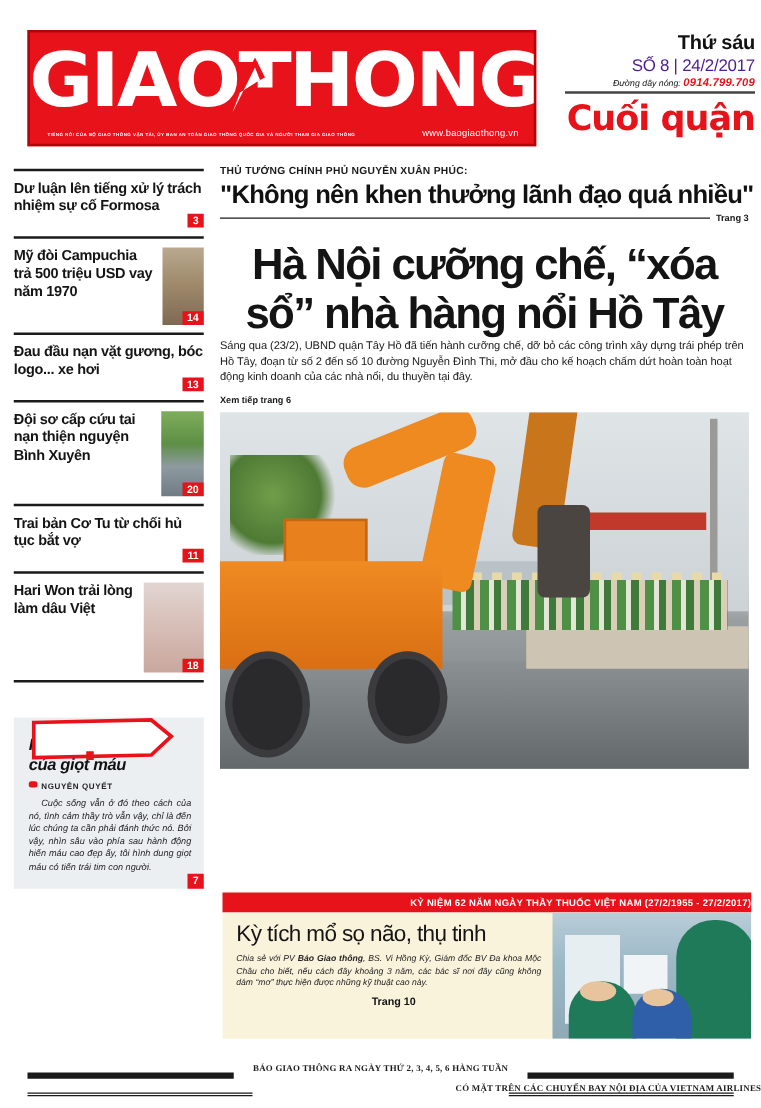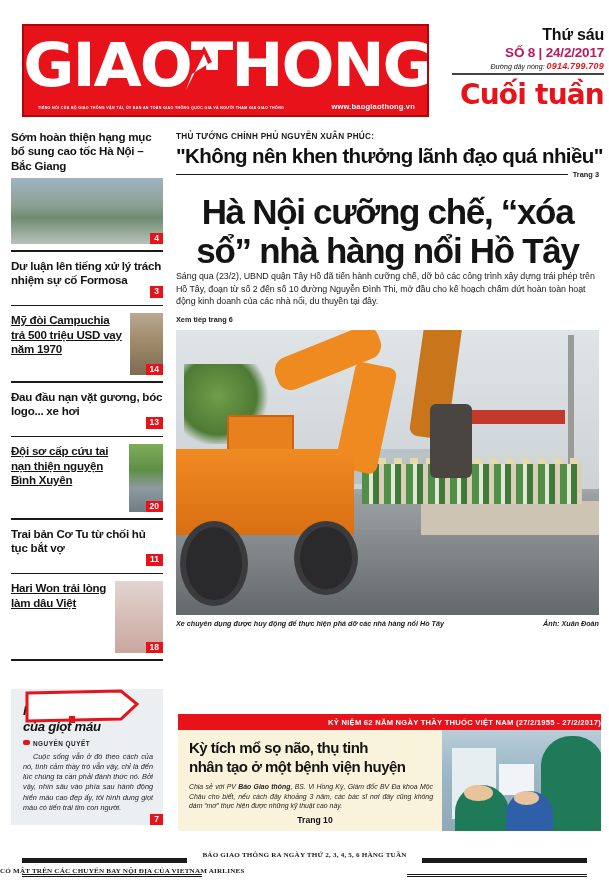--- a/index.html
+++ b/index.html
@@ -38,26 +38,26 @@
     pointer-events: none;
   }
   .logo-tagline {
     position: absolute; left: 14px; bottom: 5px;
     font-size: 3.6px; color: #fff; letter-spacing: .35px;
     font-family: "Liberation Sans", sans-serif; font-weight: bold;
     white-space: nowrap;
   }
   .logo-url {
     position: absolute; right: 12px; bottom: 4px;
-    font-size: 7.5px; color: #fff; font-weight: bold;
+    font-size: 7.5px; color: #fff; font-weight: normal;
     font-family: "Liberation Sans", sans-serif; letter-spacing: .2px;
   }
   .masthead-right { position: absolute; left: 436px; top: 26px; width: 168px; text-align: right; }
   .mh-day { font-size: 16px; font-weight: bold; color: #111; letter-spacing: -.2px; }
-  .mh-issue { font-size: 13.5px; font-weight: bold; color: #be185d; margin-top: 1px; letter-spacing: -.2px; }
+  .mh-issue { font-size: 13.5px; font-weight: normal; color: #4c1d95; margin-top: 1px; letter-spacing: -.2px; }
   .mh-hot { margin-top: 1px; font-size: 7px; font-style: italic; color: #111; white-space: nowrap; }
   .mh-hot b { color: #e8131a; font-size: 9px; letter-spacing: .2px; font-style: italic; }
   .mh-rule { height: 1.5px; background: #444; margin: 2px 0 0 16px; }
   .mh-cuoituan {
     margin-top: 5px; font-size: 28px; font-weight: bold; color: #e8131a;
     font-family: "DejaVu Sans", sans-serif; letter-spacing: -.8px; line-height: 30px;
   }
 
   
   .left-col { position: absolute; left: 11px; top: 130px; width: 152px; }
@@ -67,21 +67,21 @@
     line-height: 14.4px; letter-spacing: -.25px;
   }
   .lc-photo { position: relative; background:#cfd6da; overflow:hidden; }
   .pagebadge {
     position: absolute; right: 0; bottom: 0;
     background: #e8131a; color: #fff; font-size: 8.5px; font-weight: bold;
     padding: 1px 4px 1.5px 4px; line-height: 9px;
   }
   .lc-sep { height: 1.6px; background: #1a1a1a; margin: 5px 0 7px 0; }
   .lc-flow { display: flex; gap: 5px; align-items: flex-start; }
-  .lc-flow .lc-title { flex: 1 1 auto; text-decoration: underline; }
+  .lc-flow .lc-title { flex: 1 1 auto; }
 
   
   .ph1 { height: 66px; background: linear-gradient(#9fb4c4 0%, #8aa092 42%, #6f8b72 60%, #b9c2bb 100%); }
   .ph2 { height: 62px; width: 78px; background: linear-gradient(#b8a98f 0%,#a08b6c 45%,#7d6a52 100%); }
   .ph3 { height: 68px; width: 78px; background: linear-gradient(#7fae5a 0%,#5d8f45 38%,#8d9aa0 65%,#6f7c84 100%); }
   .ph4 { height: 72px; width: 80px; background: linear-gradient(#e2d6d2 0%,#d9c2bb 40%,#c9a79e 100%); }
 
   
   .blog-wrap { position: relative; margin-top: 8px; }
   .blog-sign { position: absolute; left: 14px; top: 0; width: 120px; height: 34px; z-index: 3; }
@@ -158,21 +158,21 @@
   
   .feature { position: absolute; left: 178px; top: 714px; width: 423px; }
   .feature-bar {
     background: #e8131a; color: #fff; text-align: right;
     font-size: 7.6px; font-weight: bold; letter-spacing: .25px;
     padding: 3.5px 0 3.5px 0;
   }
   .feature-body { position: relative; background: #faf3dc; height: 101px; overflow: hidden; }
   .feature-inner { padding: 8px 10px 0 11px; width: 265px; }
   .feature-title {
-    font-size: 15px; font-weight: bold; color: #141414; line-height: 19px; letter-spacing: -.5px;
+    font-size: 18px; font-weight: normal; color: #141414; line-height: 19px; letter-spacing: -.5px;
   }
   .feature-text {
     margin-top: 6px; font-size: 6.9px; font-style: italic; color: #222; line-height: 9.6px; text-align: justify;
   }
   .feature-text b { font-style: italic; font-weight: bold; }
   .feature-trang { margin-top: 4px; text-align: center; width: 252px; font-size: 8.6px; font-weight: bold; color: #111; }
   .feature-photo {
     position: absolute; right: 0; top: 0; width: 159px; height: 101px;
     background: linear-gradient(#b9cdd8 0%, #9cb9c7 40%, #8fa9b6 100%);
     overflow: hidden;
@@ -193,21 +193,21 @@
   .f-bar-r { position: absolute; right: 22px; top: 7px; width: 165px; height: 5px; background: #1a1a1a; }
   .f-txt1 {
     position: absolute; left: 0; top: 0; width: 609px; text-align: center;
     font-family: "Liberation Serif", serif; font-size: 7.1px; font-weight: bold;
     color: #1a1a1a; letter-spacing: .2px;
   }
   .f-row2 { position: relative; height: 16px; margin-top: 2px; }
   .f-line-l { position: absolute; left: 22px; top: 7px; width: 180px; height: 1px; background: #1a1a1a; box-shadow: 0 2px 0 #1a1a1a; }
   .f-line-r { position: absolute; right: 22px; top: 7px; width: 180px; height: 1px; background: #1a1a1a; box-shadow: 0 2px 0 #1a1a1a; }
   .f-txt2 {
-    position: absolute; left: 0; top: 0; width: 609px; text-align: left;
+    position: absolute; left: 0; top: 0; width: 609px; text-align: right;
     font-family: "Liberation Serif", serif; font-size: 7.1px; font-weight: bold;
     color: #1a1a1a; letter-spacing: .2px;
   }
 </style>
 </head>
 <body>
 
 <div class="page">
 
   <div class="masthead">
@@ -223,32 +223,26 @@
     </div>
 
     <div class="masthead-right">
       <div class="mh-day">Thứ sáu</div>
       <div class="mh-issue">SỐ 8 | 24/2/2017</div>
       <div class="mh-hot">
         <span>Đường dây nóng:</span>
         <b>0914.799.709</b>
       </div>
       <div class="mh-rule"></div>
-      <div class="mh-cuoituan">Cuối tuần</div>
+      <div class="mh-cuoituan">Cuối quận</div>
     </div>
   </div>
 
   <div class="left-col">
 
-    <div class="lc-item">
-      <div class="lc-title">Sớm hoàn thiện hạng mục bổ sung cao tốc Hà Nội – Bắc Giang</div>
-      <div class="lc-photo ph1" style="margin-top:5px;">
-        <div class="pagebadge">4</div>
-      </div>
-    </div>
     <div class="lc-sep"></div>
 
     <div class="lc-item">
       <div class="lc-title">Dư luận lên tiếng xử lý trách nhiệm sự cố Formosa</div>
       <div style="position:relative;height:11px;">
         <div class="pagebadge" style="bottom:1px;">3</div>
       </div>
     </div>
     <div class="lc-sep"></div>
 
@@ -342,33 +336,28 @@
       <div class="exc-arm1"></div>
       <div class="exc-arm2"></div>
       <div class="exc-arm3"></div>
       <div class="grabber"></div>
       <div class="exc-cab"></div>
       <div class="exc-body"></div>
       <div class="wheel1"></div>
       <div class="wheel2"></div>
     </div>
 
-    <div class="caption">
-      <span class="c-left">Xe chuyên dụng được huy động để thực hiện phá dỡ các nhà hàng nổi Hồ Tây</span>
-      <span class="c-right">Ảnh: Xuân Đoàn</span>
-    </div>
   </div>
 
   <div class="feature">
     <div class="feature-bar">KỶ NIỆM 62 NĂM NGÀY THẦY THUỐC VIỆT NAM (27/2/1955 - 27/2/2017)</div>
     <div class="feature-body">
       <div class="feature-inner">
         <div class="feature-title">
           <span>Kỳ tích mổ sọ não, thụ tinh</span><br>
-          <span>nhân tạo ở một bệnh viện huyện</span>
         </div>
         <div class="feature-text"><span>Chia sẻ với PV </span><b>Báo Giao thông</b><span>, BS. Vi Hồng Kỳ, Giám đốc BV Đa khoa Mộc Châu cho biết, nếu cách đây khoảng 3 năm, các bác sĩ nơi đây cũng không dám “mơ” thực hiện được những kỹ thuật cao này.</span></div>
         <div class="feature-trang">Trang 10</div>
       </div>
       <div class="feature-photo">
         <div class="fp-doc1"></div>
         <div class="fp-doc2"></div>
         <div class="fp-cap"></div>
         <div class="fp-s3"></div>
         <div class="fp-s1"></div>

